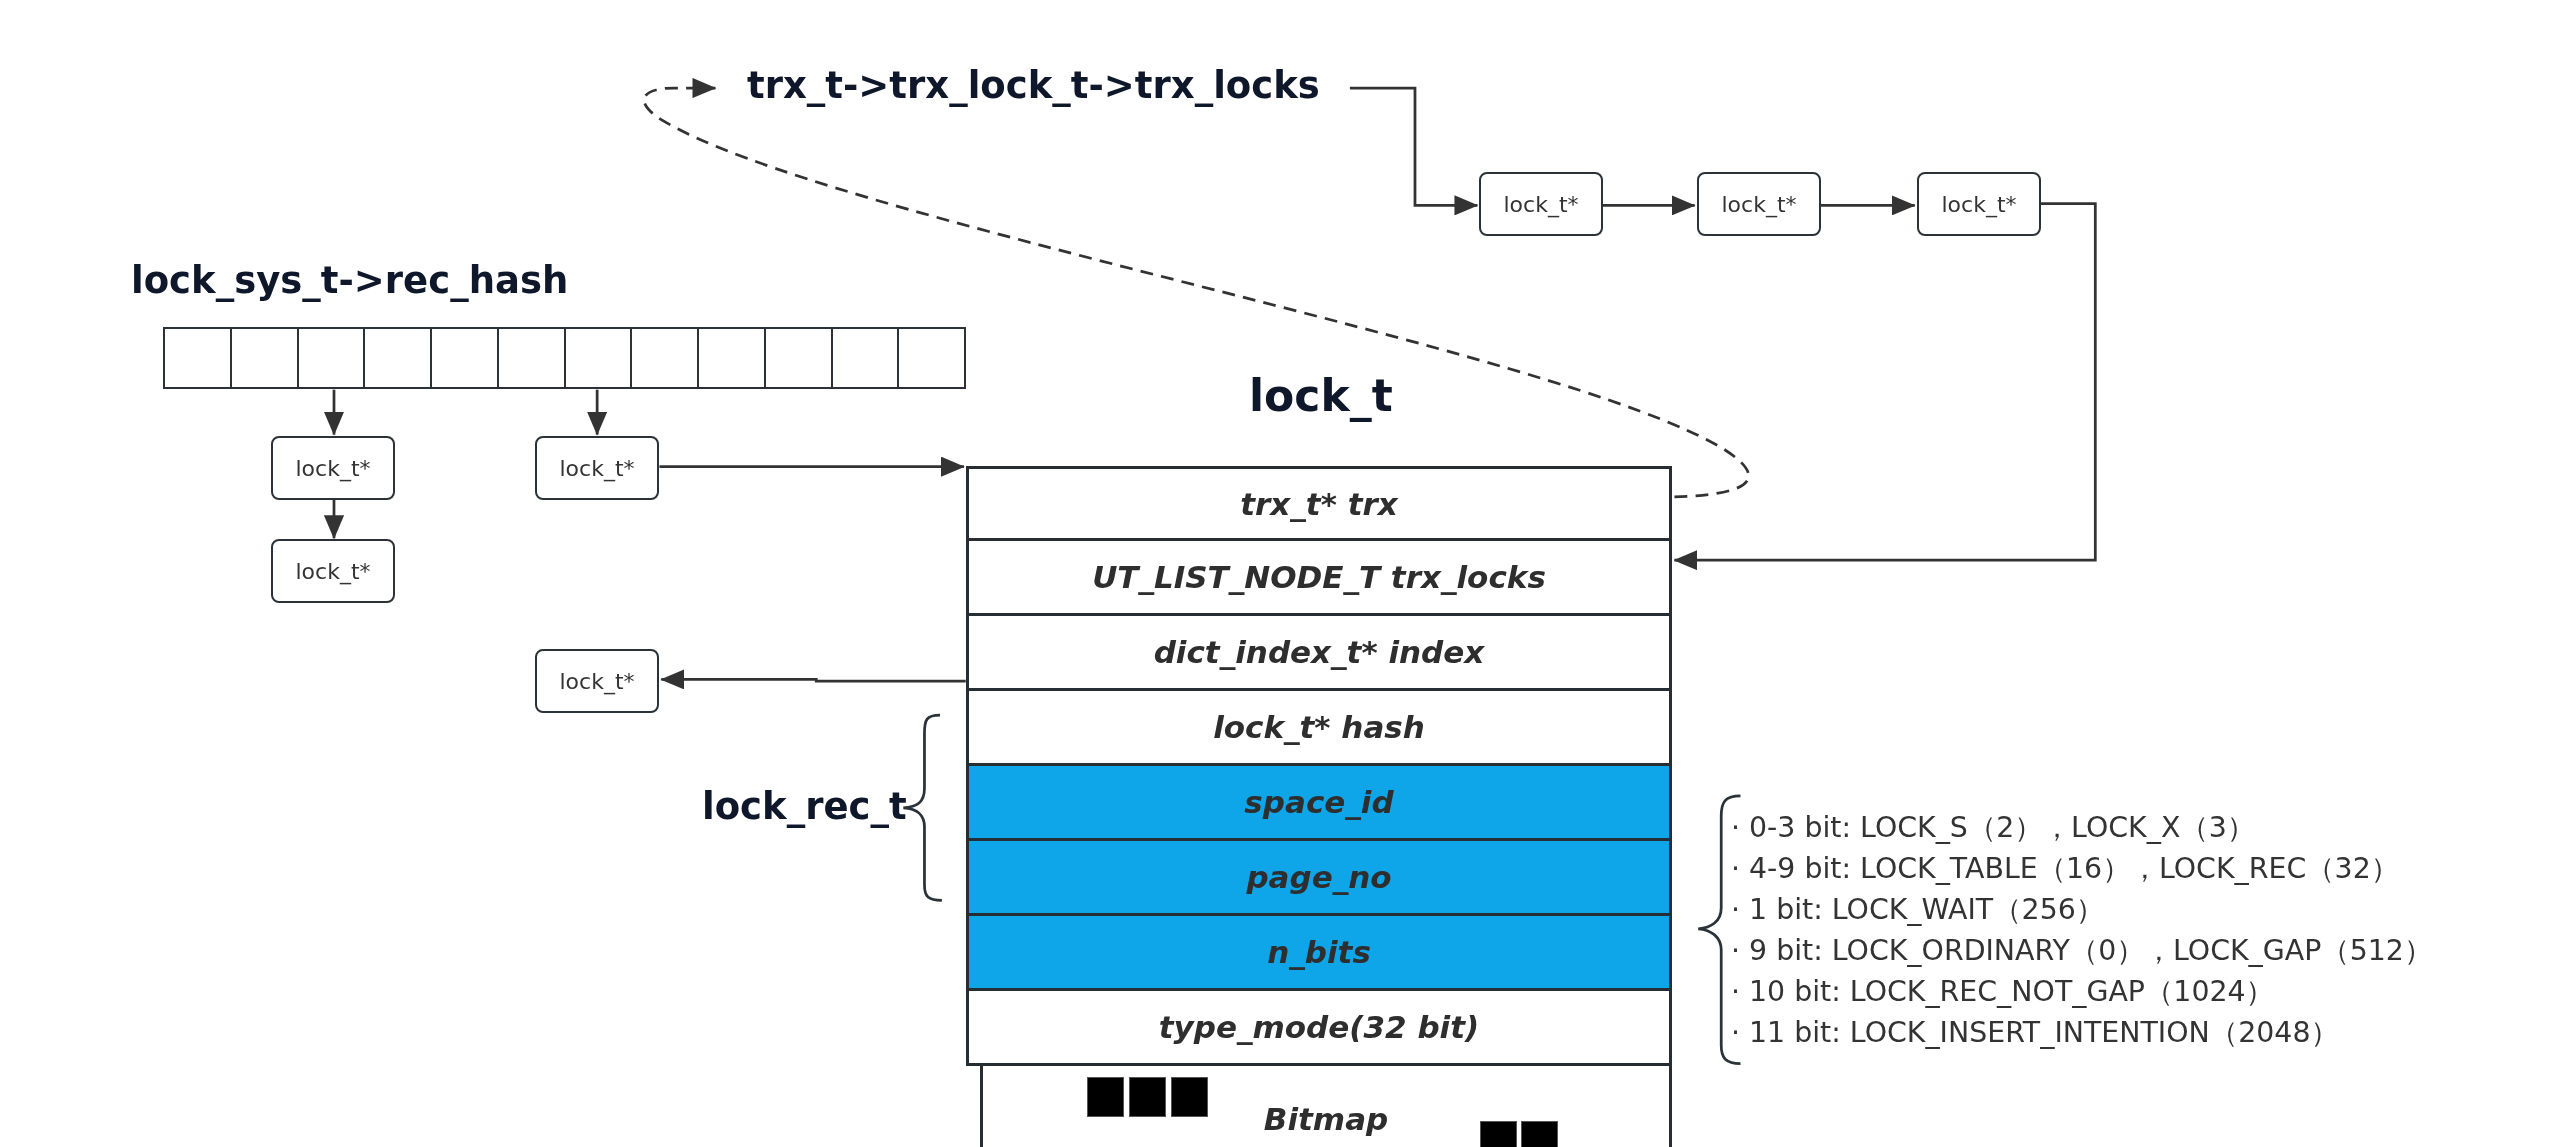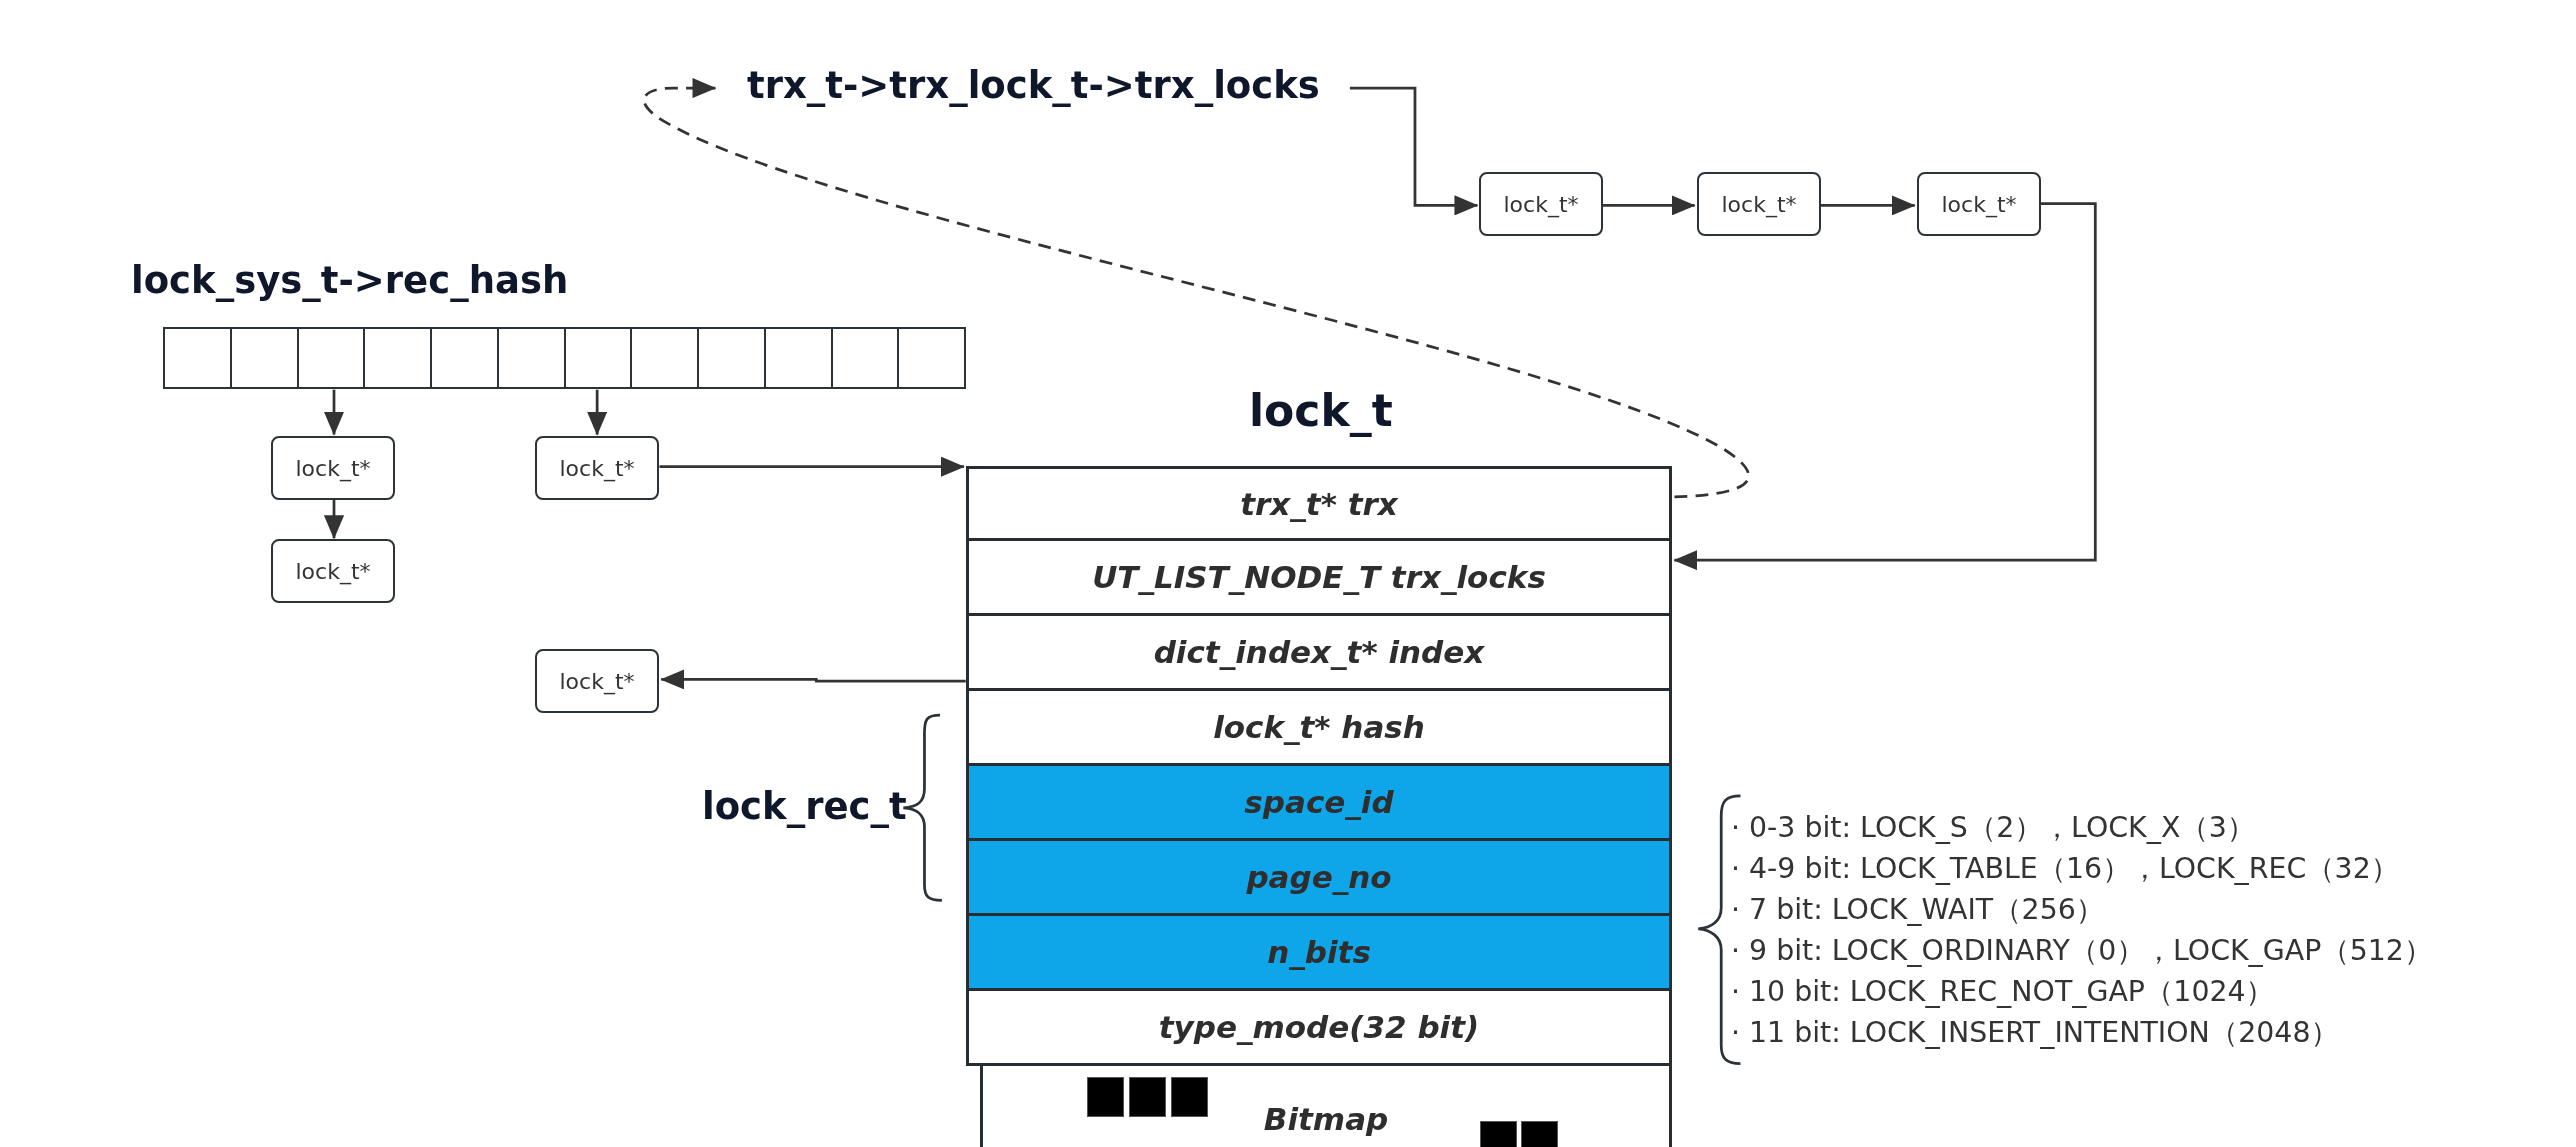--- a/index.html
+++ b/index.html
@@ -52,21 +52,21 @@
 
   <path d="M1053,743 L890,743 L890,741 L721,741" fill="none" stroke="#333" stroke-width="3" marker-end="url(#ahL)"></path>
 
   <path d="M1025,780 C1010,780 1008,785 1008,800 L1008,860 C1008,875 1000,880 985,881 C1000,882 1008,888 1008,902 L1008,965 C1008,978 1012,982 1027,982" fill="none" stroke="#2b3238" stroke-width="3"></path>
 
   <path d="M1898,868 C1882,868 1877,874 1877,890 L1877,990 C1877,1005 1866,1012 1852,1013 C1866,1014 1877,1022 1877,1036 L1877,1140 C1877,1154 1882,1160 1898,1160" fill="none" stroke="#2b3238" stroke-width="3"></path>
 </svg>
 
 <div class="abs heading" style="left:747px; top:64px;">trx_t-&gt;trx_lock_t-&gt;trx_locks</div>
 <div class="abs heading" style="left:131px; top:259px;">lock_sys_t-&gt;rec_hash</div>
-<div class="abs heading" style="left:1249px; top:385px; font-size:44px;">lock_t</div>
+<div class="abs heading" style="left:1249px; top:370px; font-size:44px;">lock_t</div>
 <div class="abs heading" style="left:702px; top:785px;">lock_rec_t</div>
 
 <div class="box" style="left:1479px; top:172px; width:124px; height:64px;">lock_t*</div>
 <div class="box" style="left:1697px; top:172px; width:124px; height:64px;">lock_t*</div>
 <div class="box" style="left:1917px; top:172px; width:124px; height:64px;">lock_t*</div>
 
 <div class="hash-arr">
   <div class="cell"></div>
   <div class="cell"></div>
   <div class="cell"></div>
@@ -101,18 +101,18 @@
     <div class="bit" style="left:146px; top:11px;"></div>
     <div class="bit" style="left:188px; top:11px;"></div>
     <div class="bit" style="left:497px; top:55px;"></div>
     <div class="bit" style="left:538px; top:55px;"></div>
   </div>
 </div>
 
 <div class="bits-list">
   <div>· 0-3 bit: LOCK_S（2），LOCK_X（3）</div>
   <div>· 4-9 bit: LOCK_TABLE（16），LOCK_REC（32）</div>
-  <div>· 7 bit: LOCK_WAIT（256）</div>
+  <div>· 1 bit: LOCK_WAIT（256）</div>
   <div>· 9 bit: LOCK_ORDINARY（0），LOCK_GAP（512）</div>
   <div>· 10 bit: LOCK_REC_NOT_GAP（1024）</div>
   <div>· 11 bit: LOCK_INSERT_INTENTION（2048）</div>
 </div>
 
 
 </body></html>

